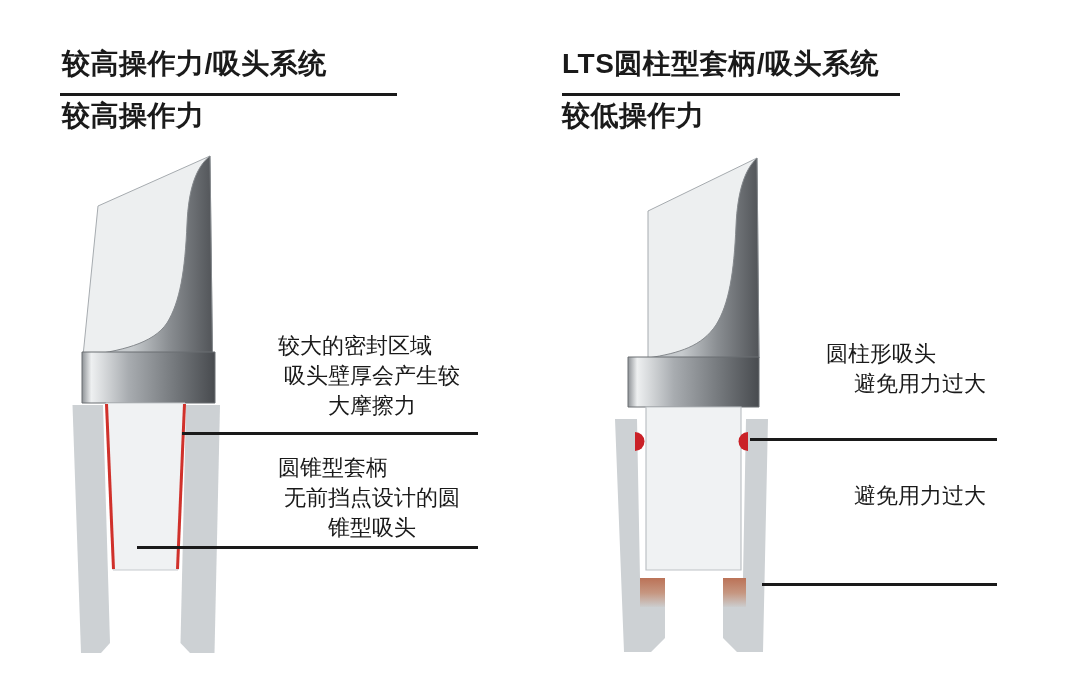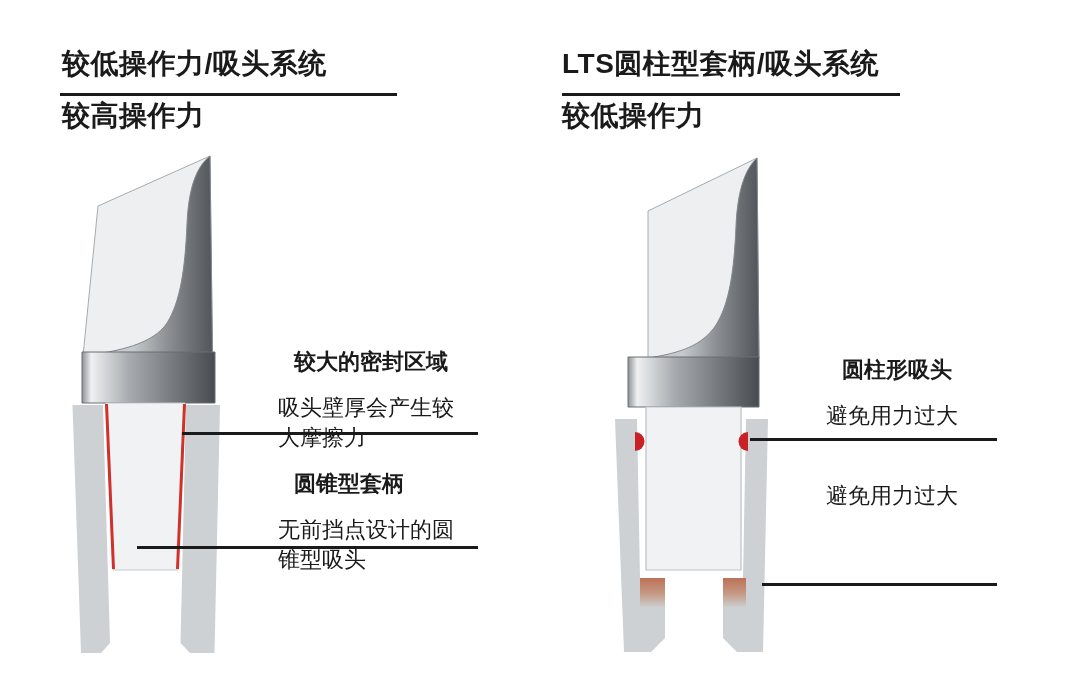--- a/index.html
+++ b/index.html
@@ -11,31 +11,31 @@
     position:absolute;margin:0;font-size:28px;font-weight:bold;letter-spacing:.5px;
     line-height:34px;white-space:nowrap;
   }
   .subtitle{
     position:absolute;margin:0;font-size:28px;font-weight:bold;letter-spacing:.5px;
     line-height:34px;white-space:nowrap;
   }
   .rule{position:absolute;height:3px;background:#1a1a1a;}
   .lead{position:absolute;height:3px;background:#1a1a1a;}
   .ann{position:absolute;width:188px;font-size:22px;line-height:30px;}
-  .ann .ann-head{margin:16px;font-weight:bold;}
-  .ann .ann-body{margin:0;font-weight:normal;}
+  .ann .ann-head{margin:0;font-weight:normal;}
+  .ann .ann-body{margin:0;font-weight:normal;text-align:center;}
   .diagram{position:absolute;}
 </style>
 </head>
 <body>
 
 <div class="canvas">
 
   <section>
-    <h2 class="title" style="left:62px;top:47px">较低操作力/吸头系统</h2>
+    <h2 class="title" style="left:62px;top:47px">较高操作力/吸头系统</h2>
     <div class="rule" style="left:60px;top:93px;width:337px"></div>
     <h3 class="subtitle" style="left:62px;top:99px">较高操作力</h3>
 
     <svg class="diagram" style="left:60px;top:140px" width="195" height="525" viewBox="60 140 195 525">
       <defs>
         <linearGradient id="bandL" gradientUnits="userSpaceOnUse" x1="132" y1="250" x2="214" y2="250">
           <stop offset="0" stop-color="#c6cacd"></stop>
           <stop offset="0.45" stop-color="#8a8e92"></stop>
           <stop offset="1" stop-color="#505357"></stop>
         </linearGradient>

